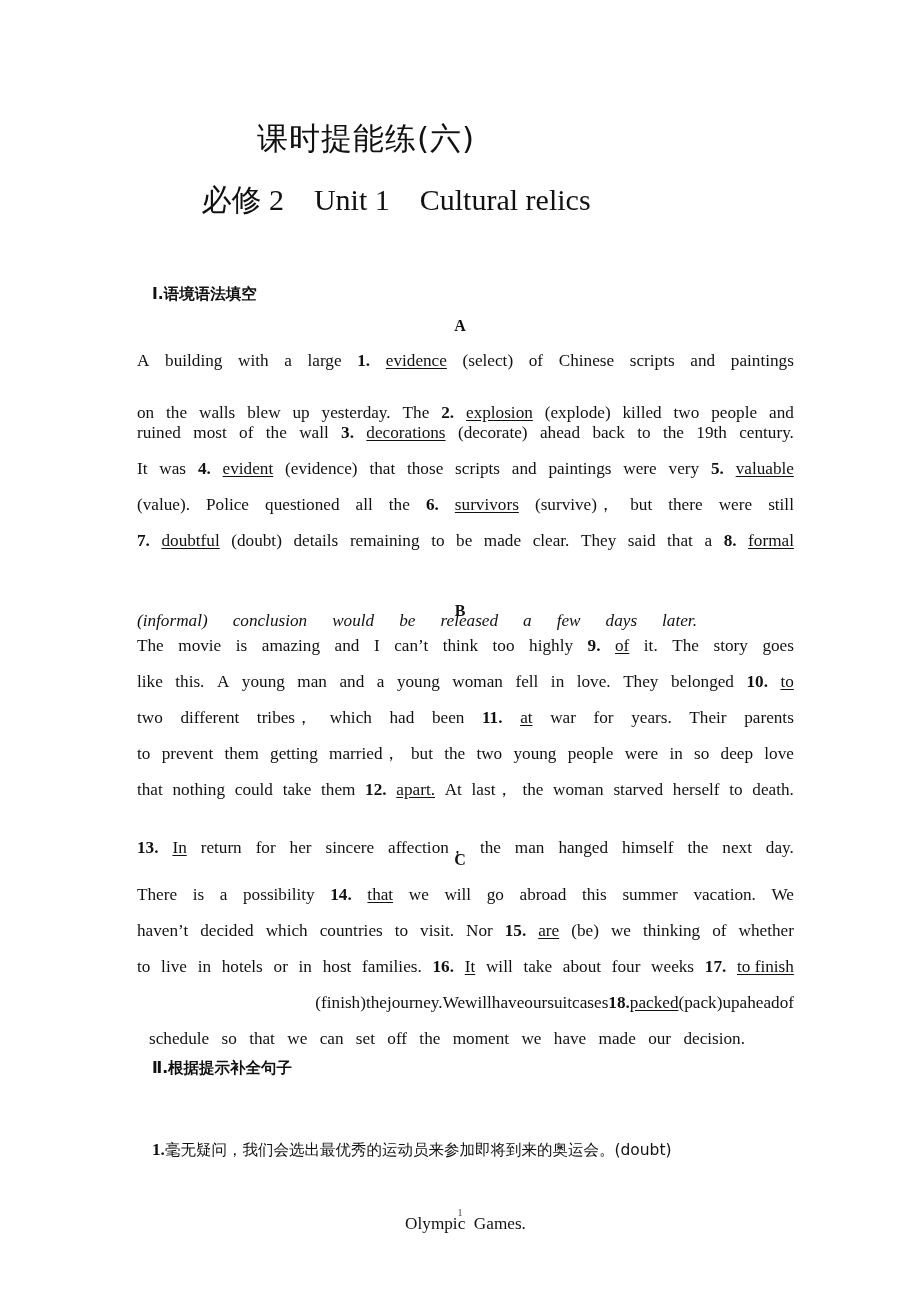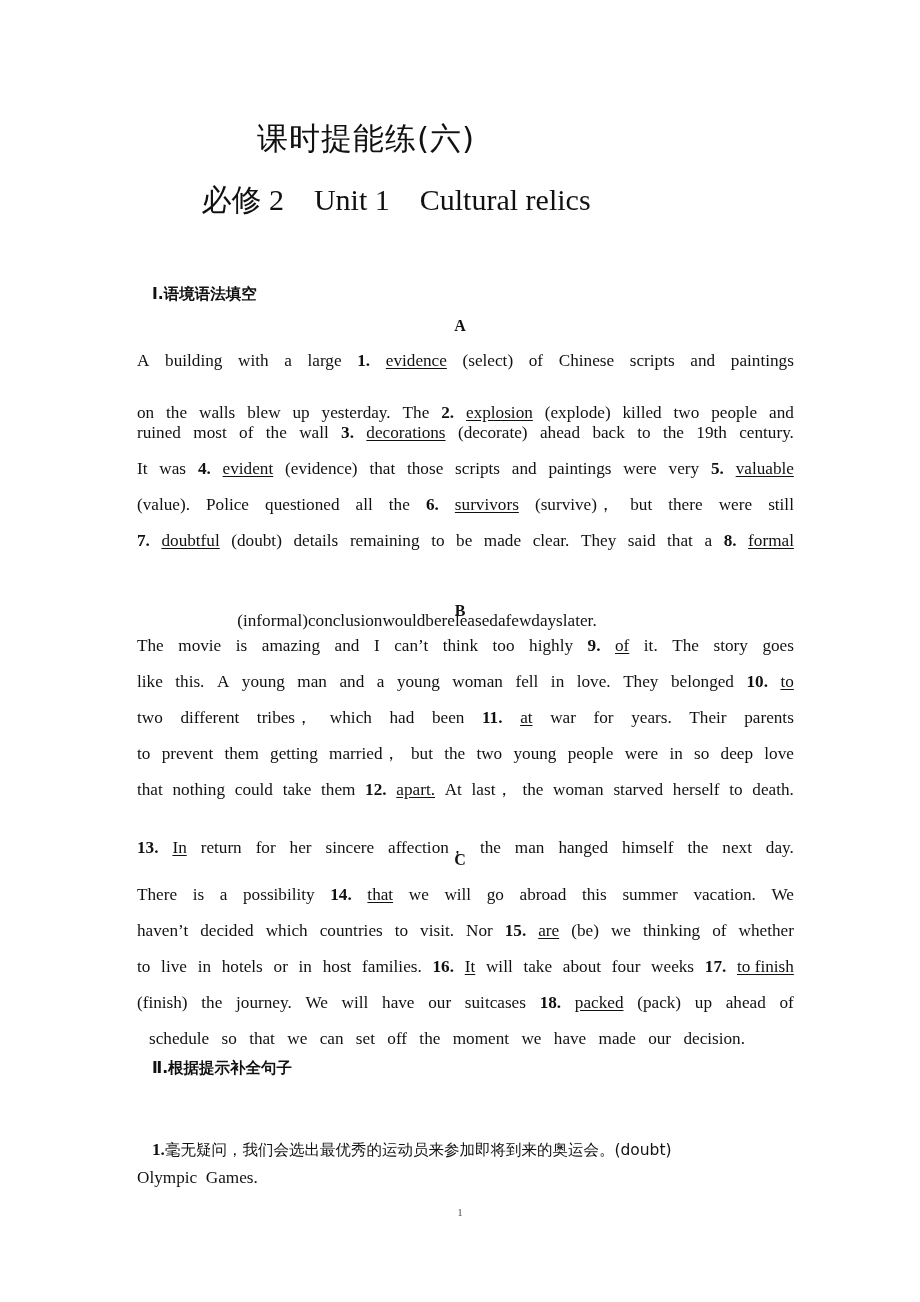--- a/index.html
+++ b/index.html
@@ -233,21 +233,21 @@
       <span>They</span>
       <span>said</span>
       <span>that</span>
       <span>a</span>
       <span class="b">8.</span>
       <span class="u">formal</span>
   </div>
 
   <div class="tline" style="top:566px;">
     <span class="flow" style="display:inline-block;width:560px;">
-      <span style="display:flex;justify-content:center;">
+      <span style="display:flex;justify-content:space-between;font-style:italic;">
         <span>(informal)</span><span>conclusion</span><span>would</span><span>be</span><span>released</span><span>a</span><span>few</span><span>days</span><span>later.</span>
       </span>
     </span>
   </div>
 
   <div class="part-letter" style="top:602px;">B</div>
 
   <div class="tline just" style="top:635px;">
     <span>The</span>
       <span>movie</span>
@@ -404,21 +404,21 @@
       <span class="u">It</span>
       <span>will</span>
       <span>take</span>
       <span>about</span>
       <span>four</span>
       <span>weeks</span>
       <span class="b">17.</span>
       <span class="u">to finish</span>
   </div>
 
-  <div class="tline just" style="top:992px;">
+  <div class="tline just" style="top:992px;justify-content:flex-end;">
     <span>(finish)</span>
       <span>the</span>
       <span>journey.</span>
       <span>We</span>
       <span>will</span>
       <span>have</span>
       <span>our</span>
       <span>suitcases</span>
       <span class="b">18.</span>
       <span class="u">packed</span>
@@ -445,19 +445,19 @@
       <span>decision.</span>
   </div>
 
   <div class="sec-heading cn" style="top:1058px;">Ⅱ.根据提示补全句子</div>
 
   <div class="ans-line" style="top:1092px;left:152px;width:642px;margin-top:48px;">
     <span class="b" style="font-family:'Liberation Serif',serif;">1.</span><span class="cn">毫无疑问，我们会选出最优秀的运动员来参加即将到来的奥运会。(doubt)</span>
   </div>
 
 
-  <div class="ans-line" style="top:1168px;left:137px;width:657px;">
+  <div class="ans-line" style="top:1214px;left:137px;width:657px;text-align:center;">
     <span style="white-space:pre;">Olympic  Games.</span>
   </div>
 
   <div class="pagenum">1</div>
 
 </div>
 
 </body></html>

